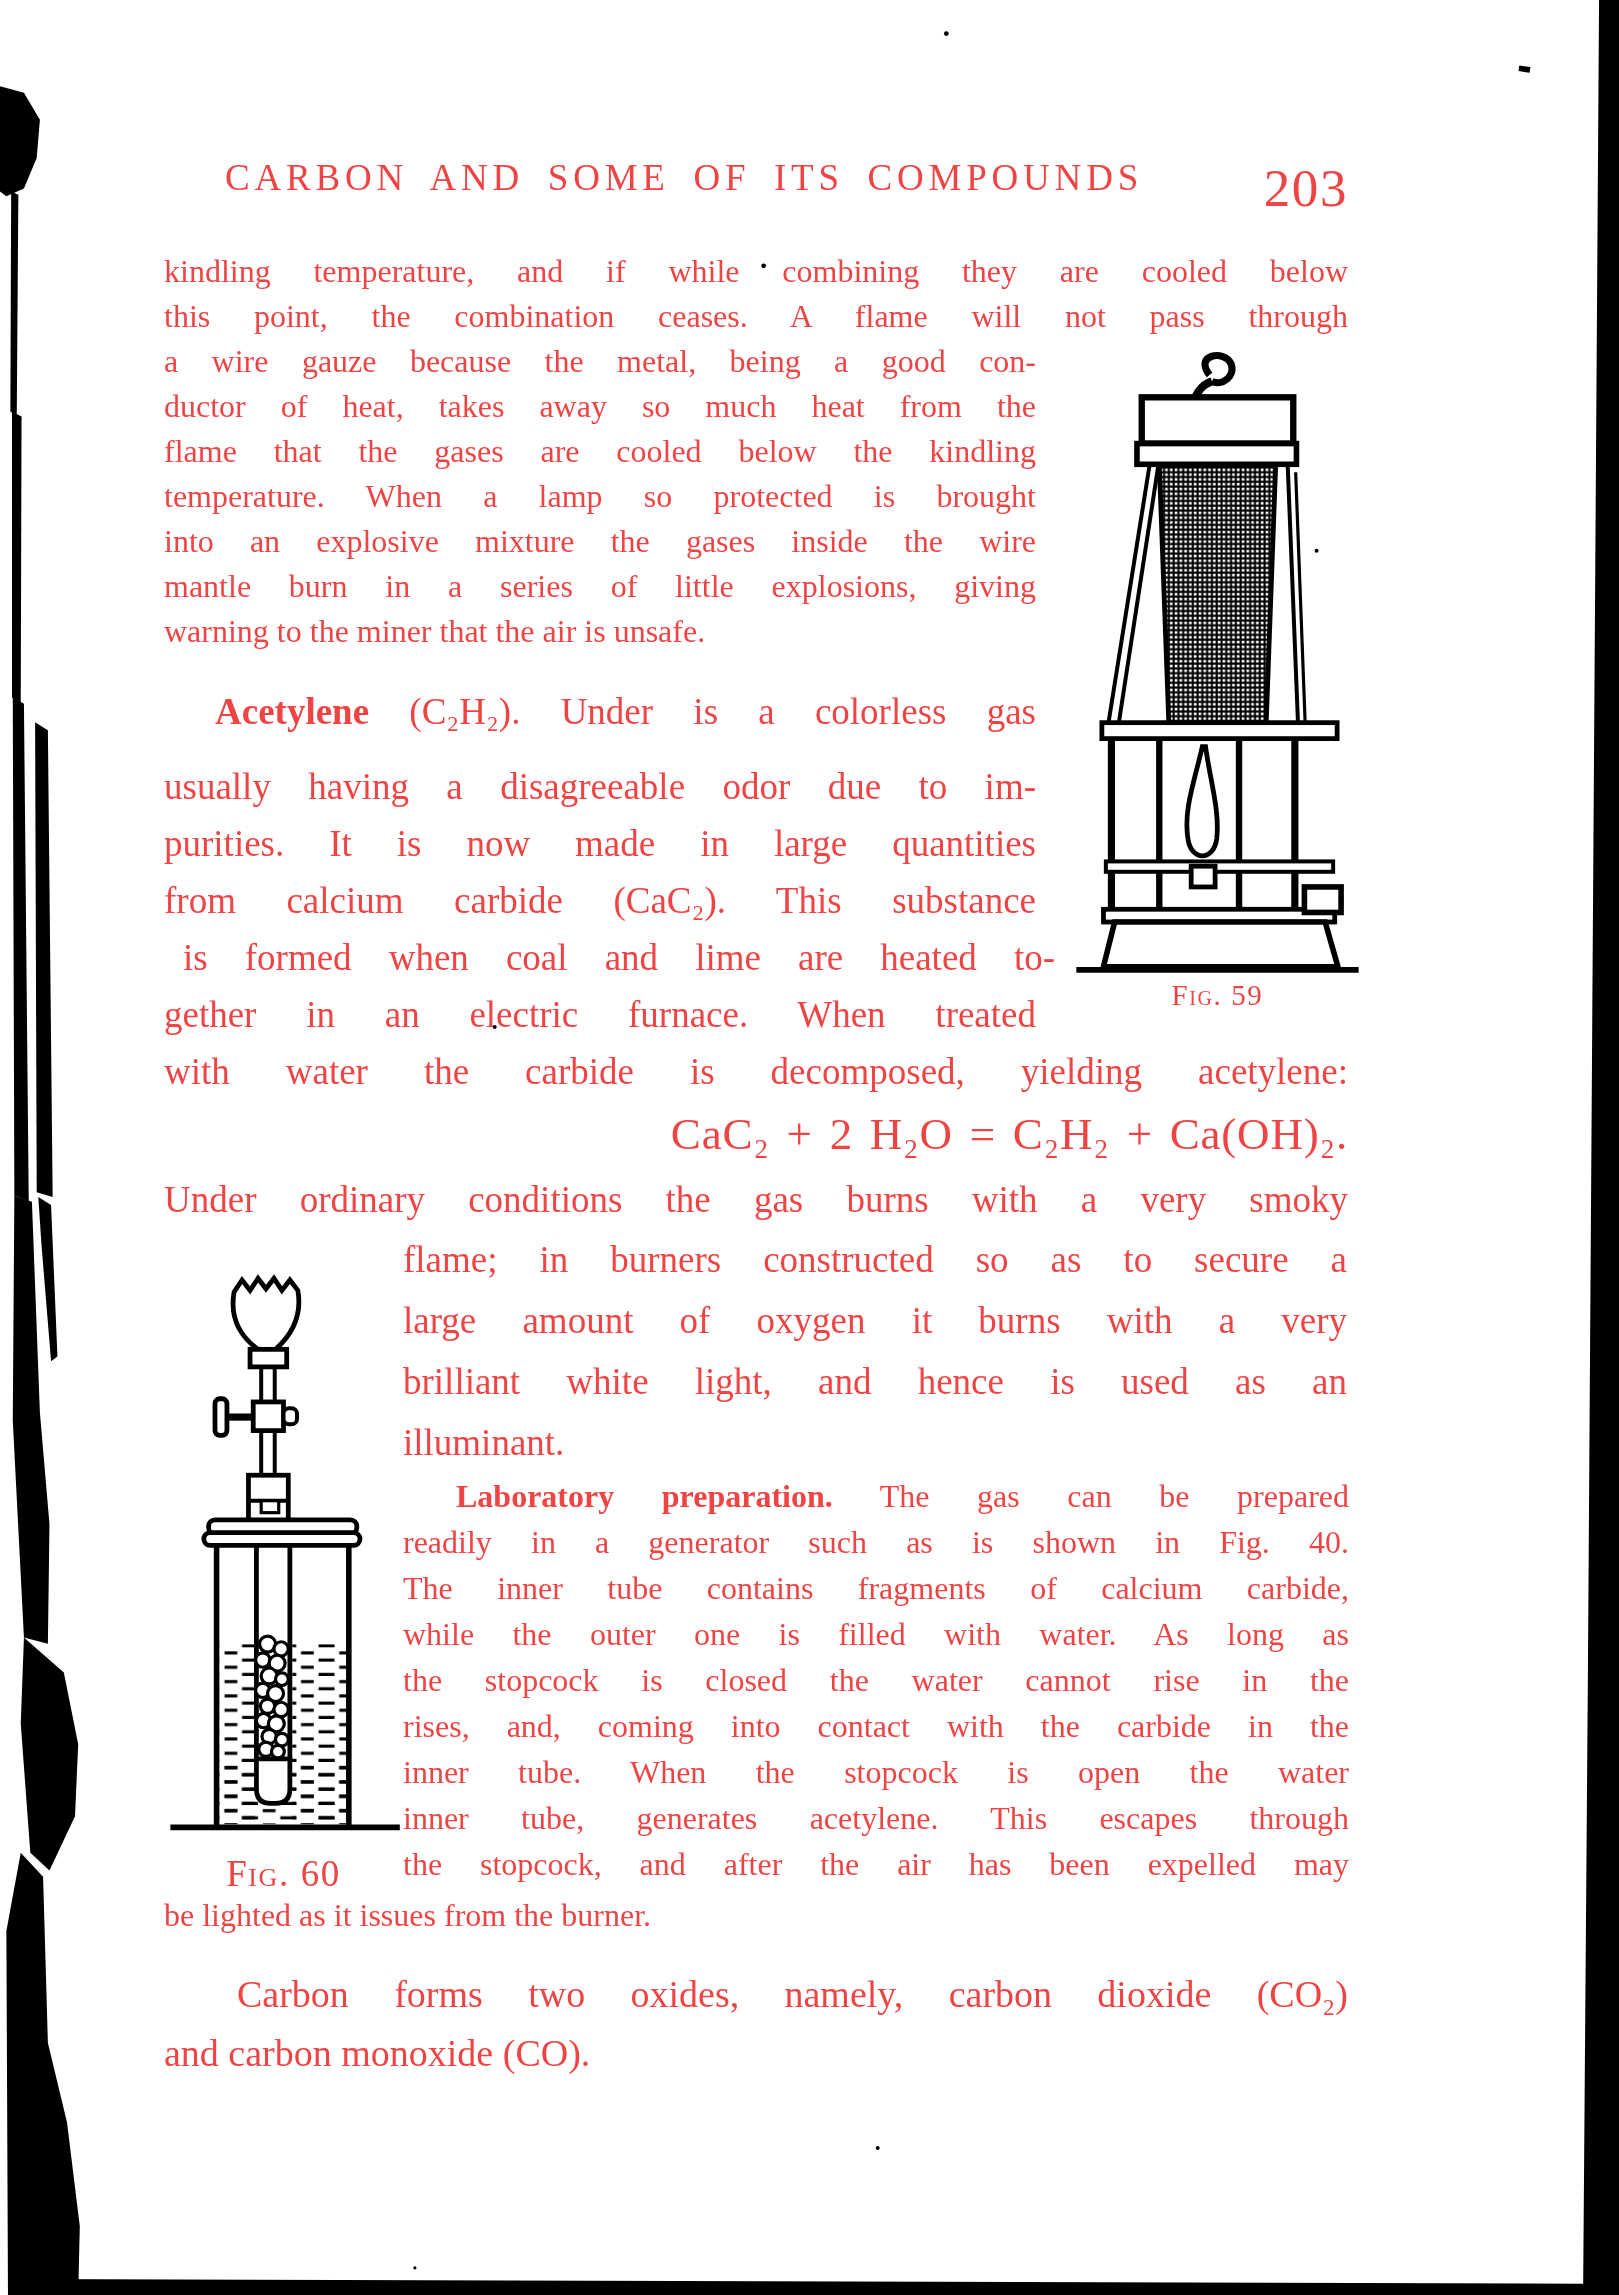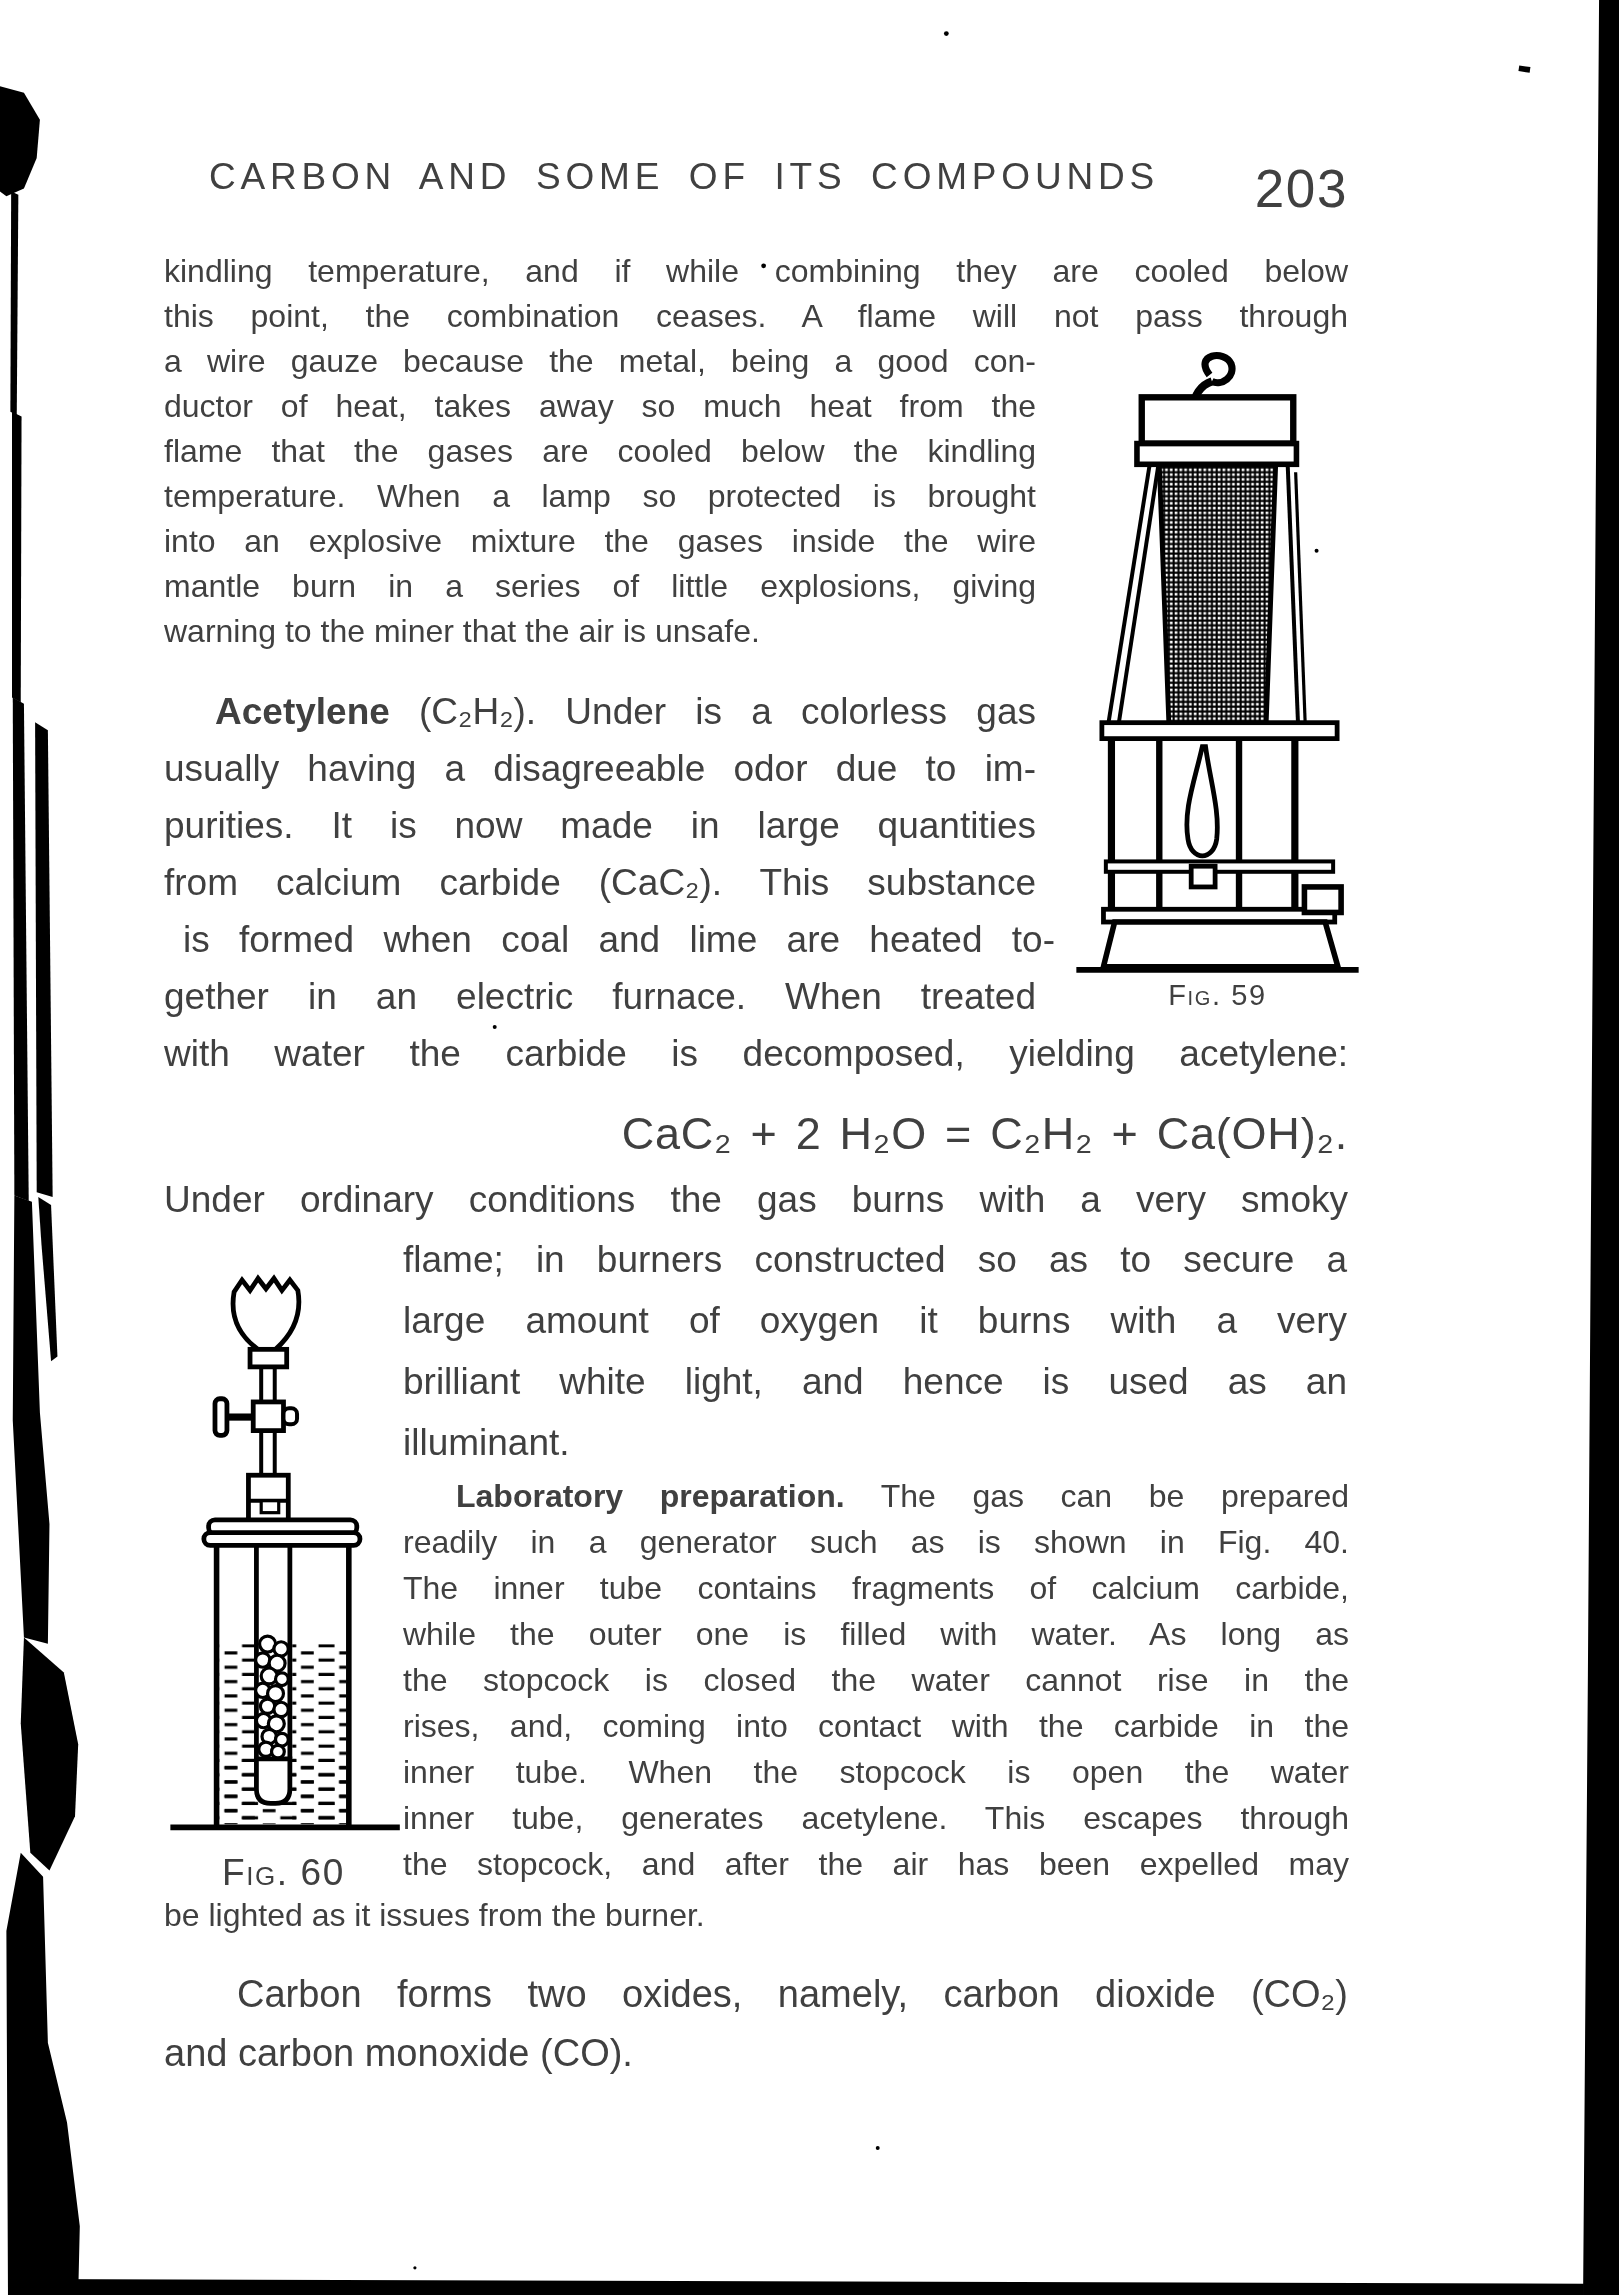--- a/index.html
+++ b/index.html
@@ -1,17 +1,17 @@
 <!DOCTYPE html>
 <html style="font-size:12.8px"><head>
 <meta charset="utf-8">
 <style>
   html,body{margin:0;padding:0;background:#777;}
   .page{position:relative;width:1619px;height:2295px;background:#ffffff;
-        font-family:Liberation Sans, sans-serif;color:#404040;overflow:hidden;}
+        font-family:Liberation Serif, serif;color:#ef4444;overflow:hidden;}
   .abs{position:absolute;}
   .j{text-align:justify;text-align-last:justify;}
   .last{text-align:justify;text-align-last:left;}
   .sm{font-size:32px;line-height:45px;}
   .lg{font-size:37px;line-height:57px;}
   .lg2{font-size:37px;line-height:61px;}
   .lgo{font-size:38px;line-height:59px;}
   .header-title{font-size:37px;letter-spacing:4.8px;word-spacing:9.6px;text-align:center;}
   .pagenum{font-size:53px;letter-spacing:1.6px;}
   .equation{font-size:45px;text-align:right;letter-spacing:0.8px;word-spacing:4.8px;}
@@ -36,21 +36,21 @@
     <div class="j" style="width:872px;">ductor of heat, takes away so much heat from the</div>
     <div class="j" style="width:872px;">flame that the gases are cooled below the kindling</div>
     <div class="j" style="width:872px;">temperature.  When a lamp so protected is brought</div>
     <div class="j" style="width:872px;">into an explosive mixture the gases inside the wire</div>
     <div class="j" style="width:872px;">mantle burn in a series of little explosions, giving</div>
     <div class="last" style="width:872px;">warning to the miner that the air is unsafe.</div>
   </div>
 
   <div class="abs lg" style="left:164px;top:683px;width:1184px;">
     <div class="j" style="width:872px;padding-left:51px;box-sizing:border-box;"><b>Acetylene</b><span> (C₂H₂).  Under is a colorless gas</span></div>
-    <div class="j" style="width:872px;">usually having a disagreeable odor due to im-</div>
+    <div class="j" style="width:872px;margin-top:18px;">usually having a disagreeable odor due to im-</div>
     <div class="j" style="width:872px;">purities.  It is now made in large quantities</div>
     <div class="j" style="width:872px;">from calcium carbide (CaC₂).  This substance</div>
     <div class="j" style="width:872px;margin-left:19px;">is formed when coal and lime are heated to-</div>
     <div class="j" style="width:872px;">gether in an electric furnace.  When treated</div>
     <div class="j" style="width:1184px;">with water the carbide is decomposed, yielding acetylene:</div>
   </div>
 
   <div class="abs equation" style="left:164px;top:1108px;width:1184px;">CaC₂ + 2 H₂O = C₂H₂ + Ca(OH)₂.</div>
 
   <div class="abs lg2 j" style="left:164px;top:1169px;width:1184px;">Under ordinary conditions the gas burns with a very smoky</div>

